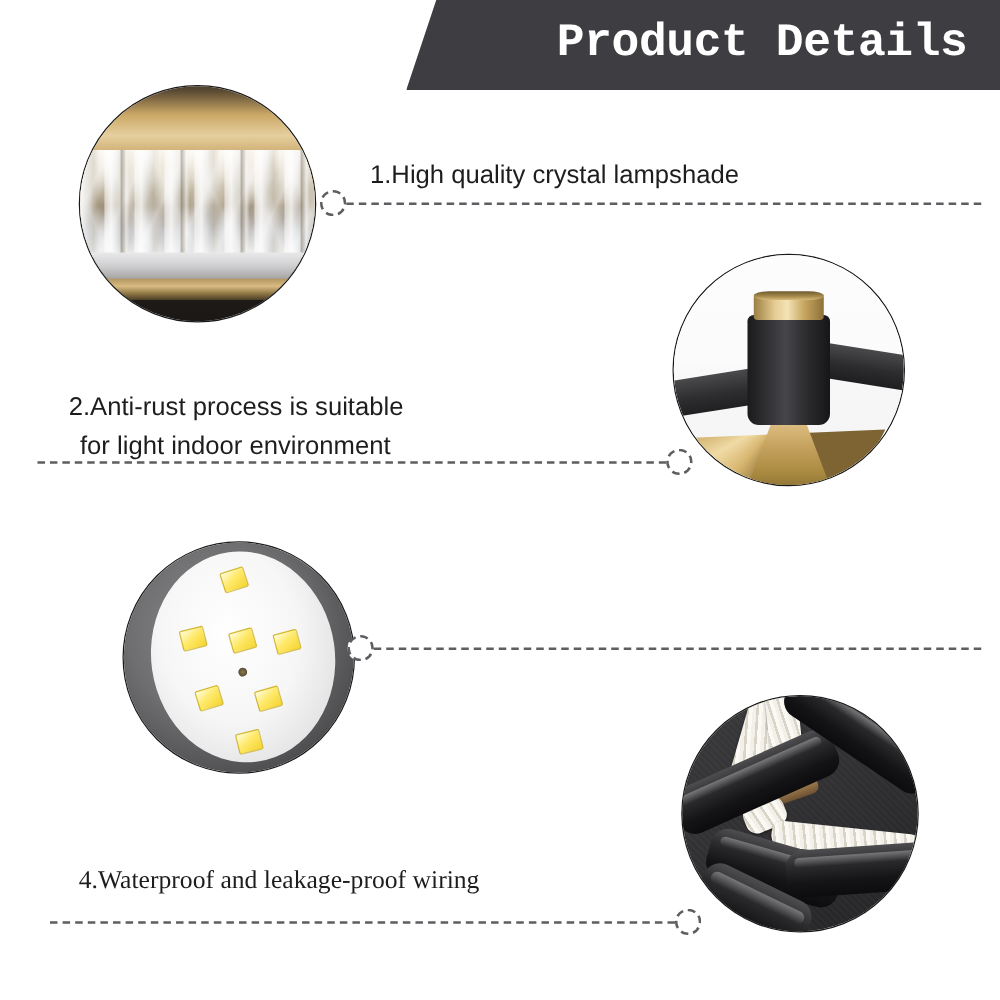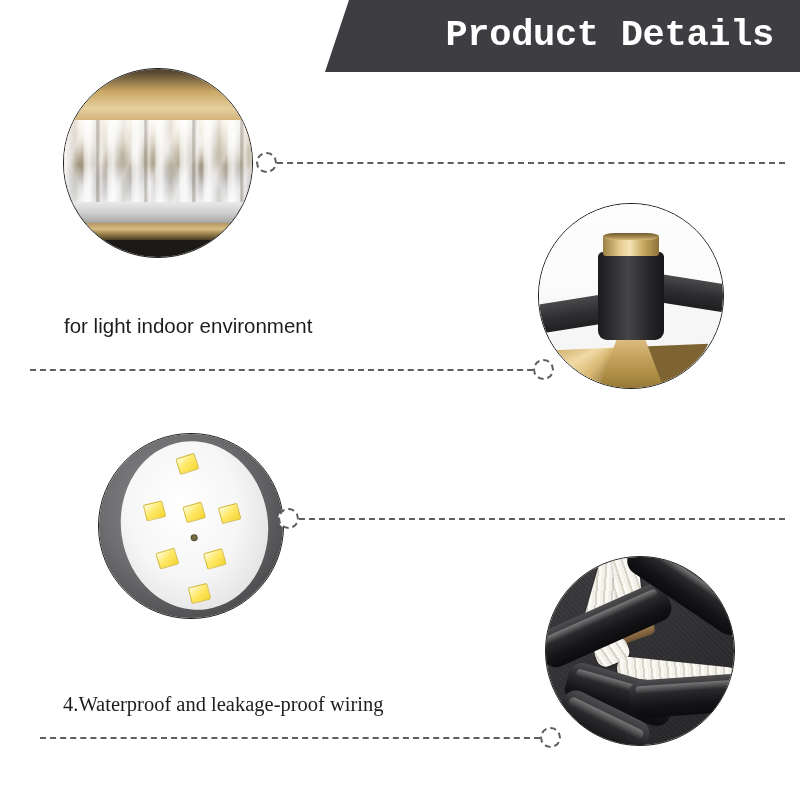--- a/index.html
+++ b/index.html
@@ -295,21 +295,23 @@
 
   <div class="dash-line" style="left:30px; top:369px; width:513px;"></div>
   <div class="dash-node" style="left:533px; top:359px;"></div>
 
   <div class="dash-node" style="left:278px; top:508px;"></div>
   <div class="dash-line" style="left:299px; top:518px; width:486px;"></div>
 
   <div class="dash-line" style="left:40px; top:737px; width:500px;"></div>
   <div class="dash-node" style="left:540px; top:727px;"></div>
 
+  <div class="caption" id="cap-1">1.High quality crystal lampshade</div>
 
   <div class="caption" id="cap-2">
+    <span>2.Anti-rust process is suitable</span>
     <span class="l2">for light indoor environment</span>
   </div>
 
 
   <div class="caption" id="cap-4">4.Waterproof and leakage-proof wiring</div>
 
 </div>
 
 </body></html>

